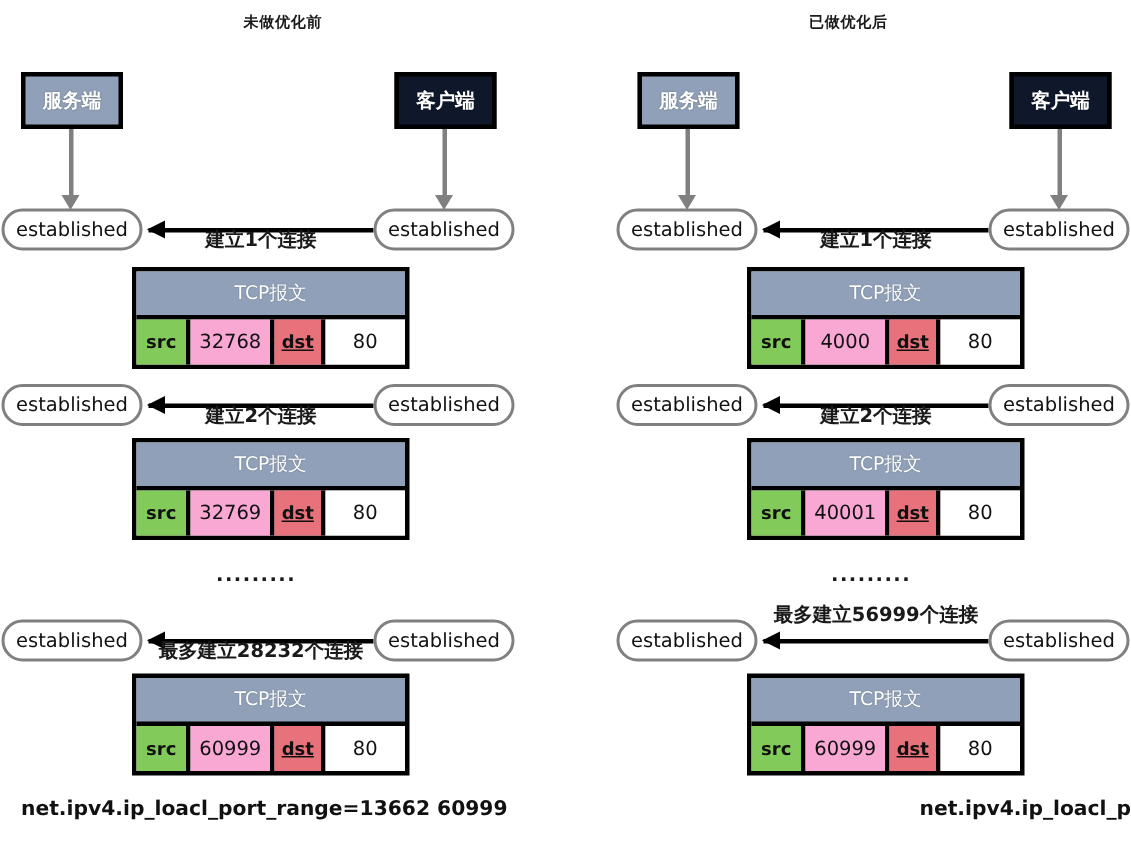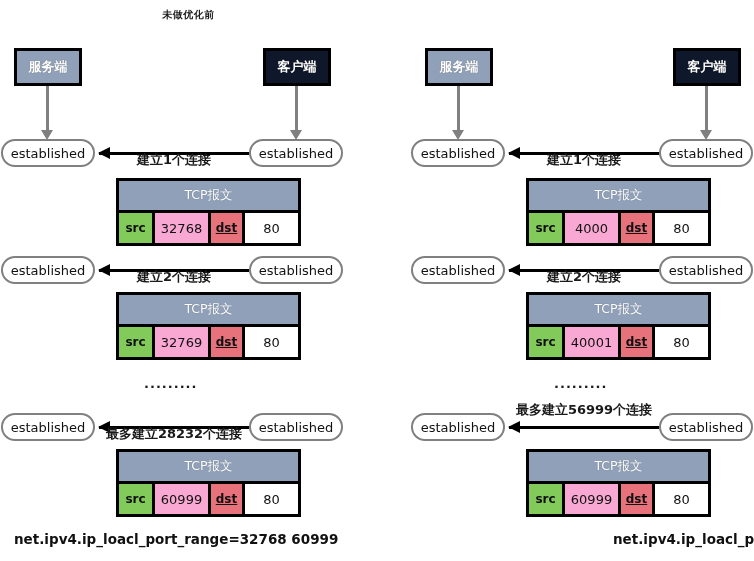--- a/index.html
+++ b/index.html
@@ -122,21 +122,20 @@
     margin-top: 21px;
   }
 
   
   .tcp-packet {
     position: absolute;
     width: 185px;
     border: 3px solid #000000;
     box-sizing: border-box;
     background: #ffffff;
-    margin-left: 28px;
   }
   .tcp-header {
     height: 29px;
     background: #8fa0b8;
     display: flex;
     align-items: center;
     justify-content: center;
     font-size: 12.5px;
     color: #ffffff;
     border-bottom: 3px solid #000000;
@@ -247,25 +246,26 @@
   <div class="tcp-packet" style="left:88px; top:449px;">
     <div class="tcp-header">TCP报文</div>
     <div class="tcp-row">
       <div class="tcp-cell cell-src">src</div>
       <div class="tcp-cell cell-sport">60999</div>
       <div class="tcp-cell cell-dst">dst</div>
       <div class="tcp-cell cell-dport">80</div>
     </div>
   </div>
 
-  <div class="caption caption-left">net.ipv4.ip_loacl_port_range=32768  60999</div>
+  <div class="caption caption-left">net.ipv4.ip_loacl_port_range=13662  60999</div>
 </div>
 
 <div class="panel panel-right">
 
+  <div class="panel-title">已做优化后</div>
 
   <div class="endpoint-box endpoint-server box-server-r">服务端</div>
   <div class="endpoint-box endpoint-client box-client-r">客户端</div>
 
   <div class="vconn" style="left:80px;  top:86px; height:45px;"></div>
   <div class="vconn" style="left:328px; top:86px; height:45px;"></div>
 
   <div class="capsule" style="left:34px;  top:139px;">established</div>
   <div class="capsule" style="left:282px; top:139px;">established</div>
   <div class="harrow" style="left:132px; top:152px; width:150px;"></div>

